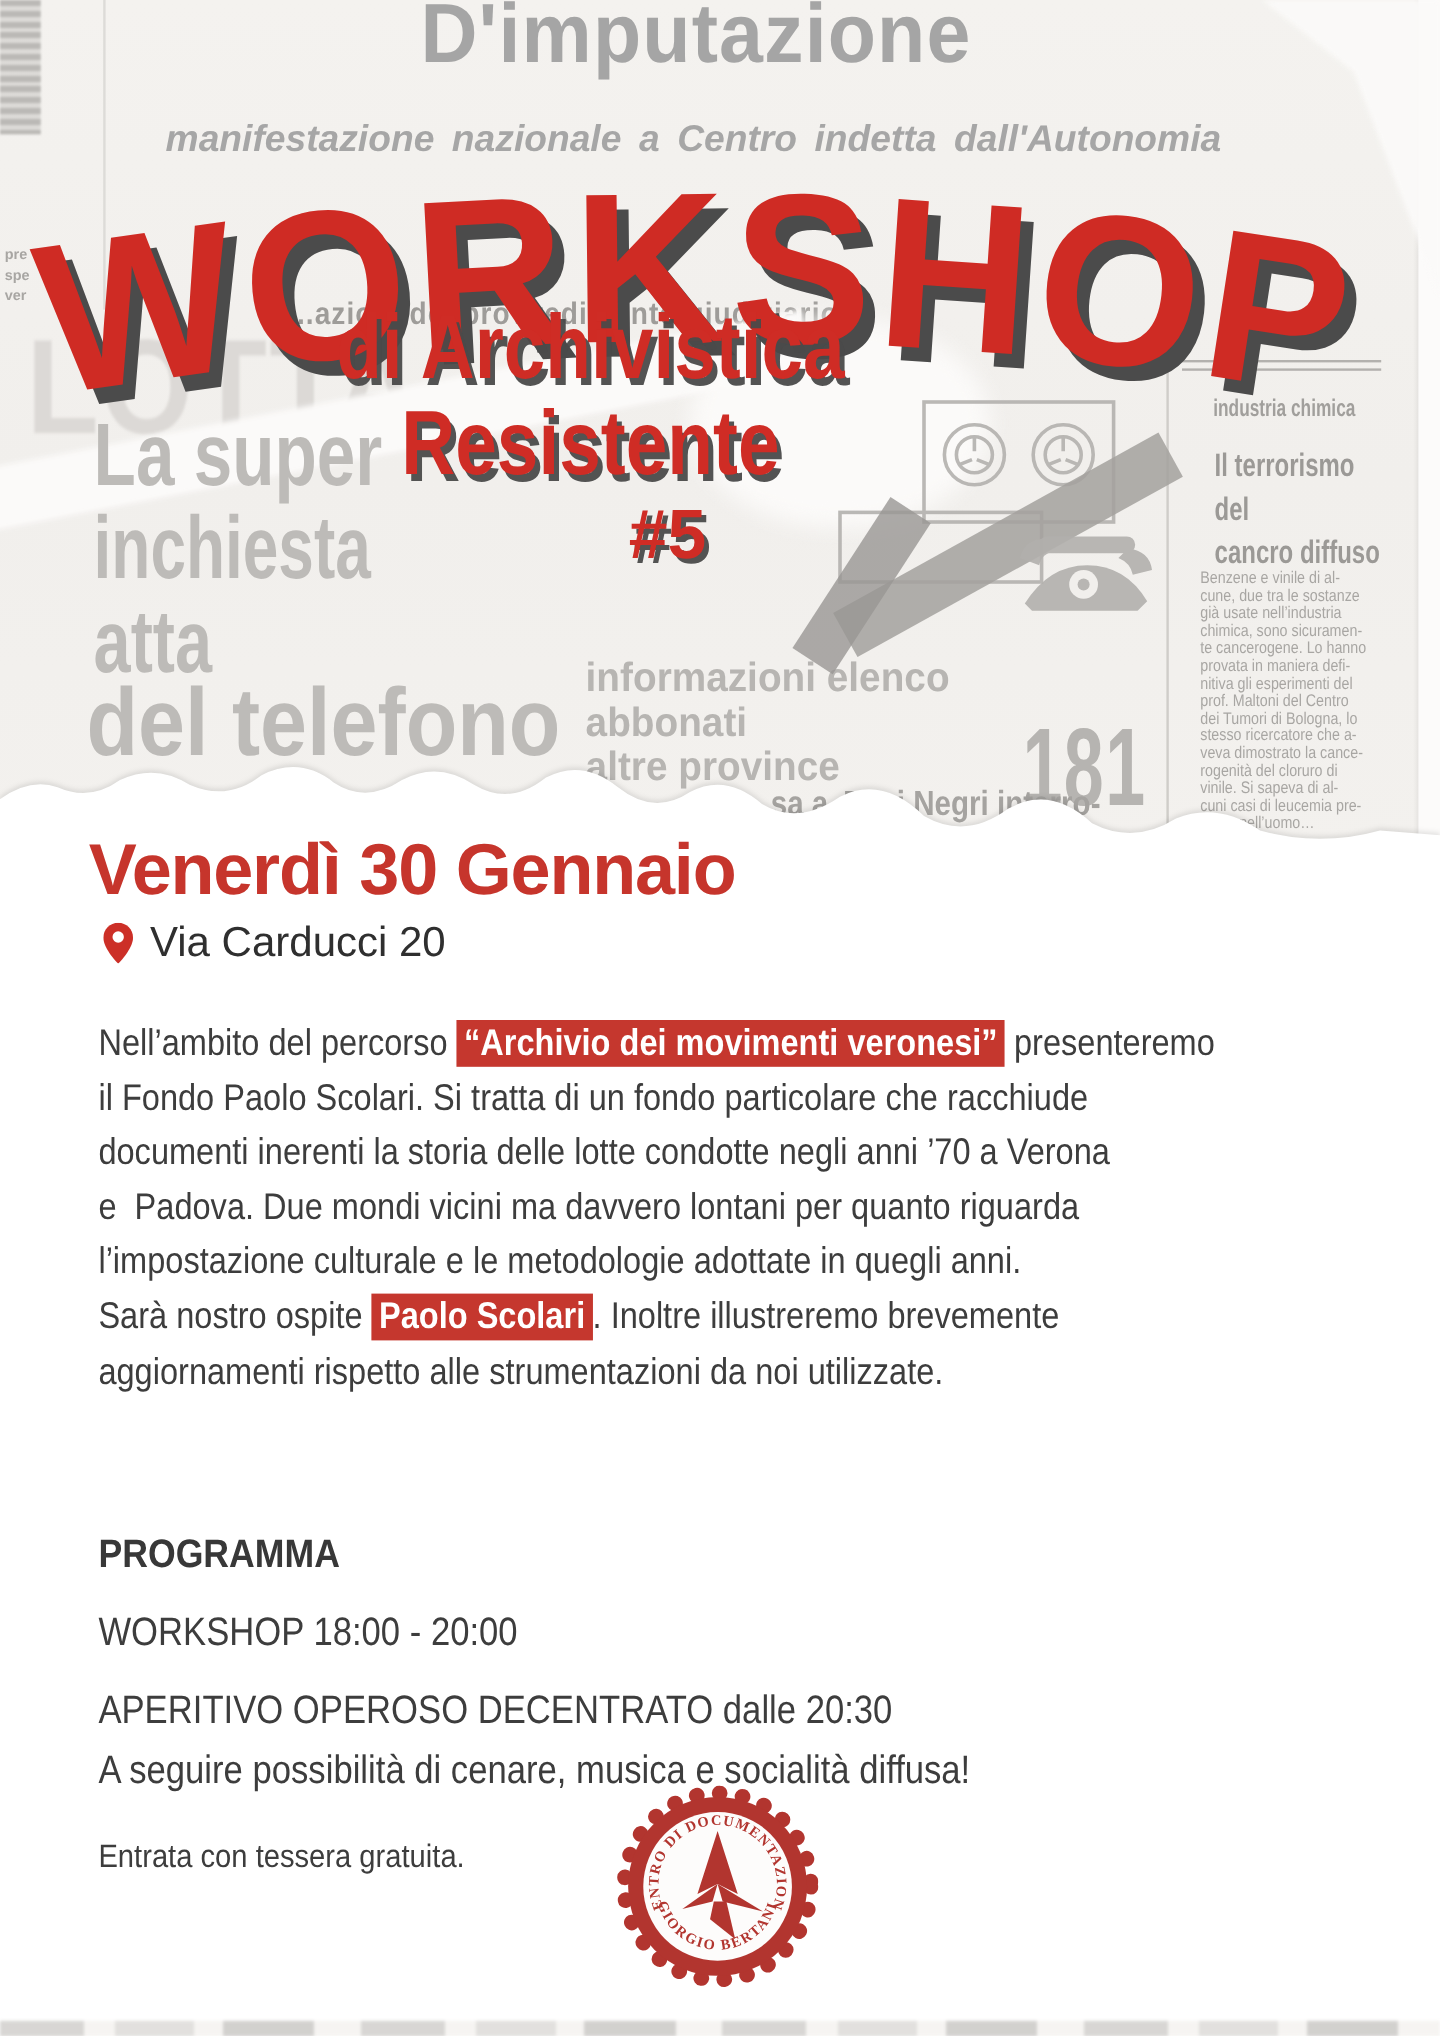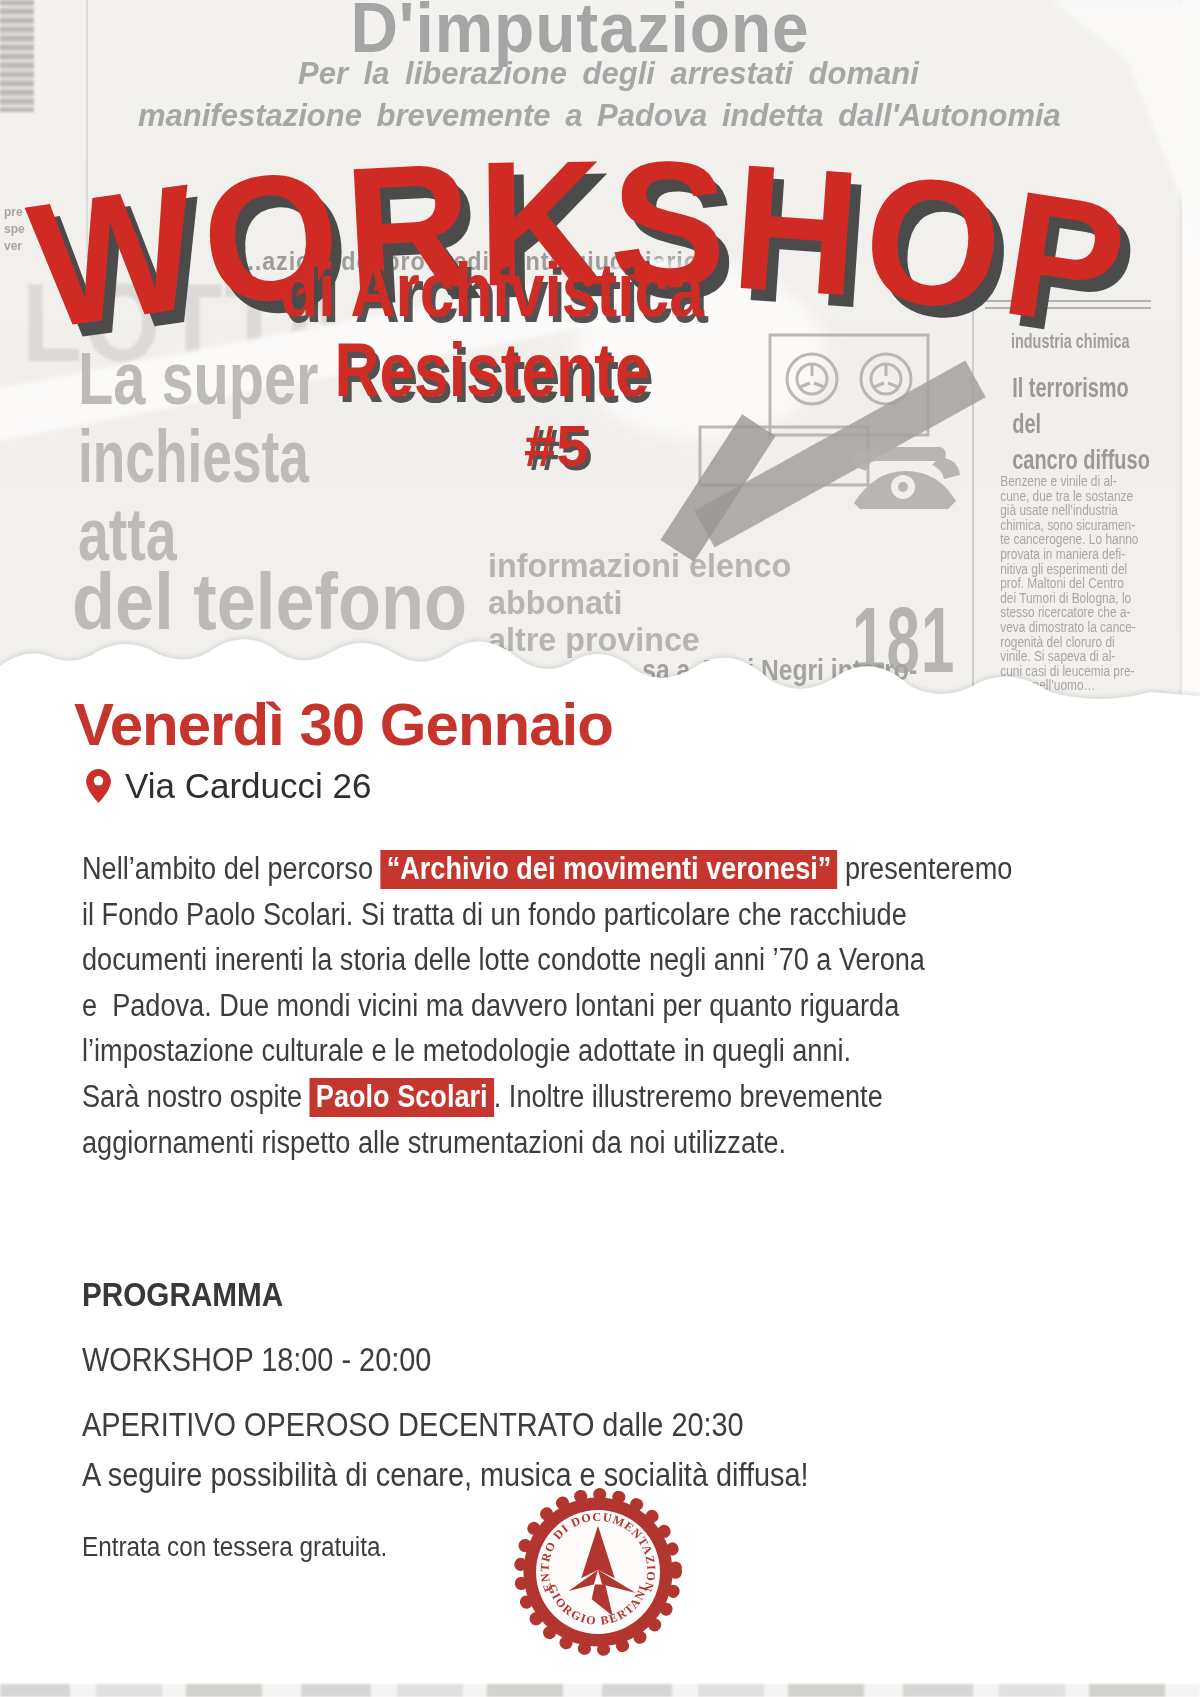--- a/index.html
+++ b/index.html
@@ -104,22 +104,21 @@
 
   <div id="collage">
 
     <div class="abs" id="topleft-block"></div>
     <div class="abs" id="fold-line"></div>
     <div class="abs" id="margin-fragment">pre
 spe
 ver</div>
 
     <div class="abs np blur1" id="np-headline">D'imputazione</div>
-    <div class="abs blur1" id="np-subhead1">Per la liberazione degli arrestati domani</div>
-    <div class="abs blur1" id="np-subhead2">manifestazione brevemente a Padova indetta dall'Autonomia</div>
+    <div class="abs blur1" id="np-subhead2">manifestazione nazionale a Centro indetta dall'Autonomia</div>
     <div class="abs np blur1" id="np-caption">...azioni del provvedimento giudiziario</div>
     <div class="abs np blur2" id="np-lotta">LOTTA</div>
 
     <div class="abs" id="tear-diagonal"></div>
     <div class="abs" id="tear-blob"></div>
 
     <div class="abs np np-left blur1" id="np-left-0">La super</div>
     <div class="abs np np-left blur1" id="np-left-1">inchiesta</div>
     <div class="abs np np-left blur1" id="np-left-2">atta</div>
     <div class="abs np np-left blur1" id="np-left-3">del telefono</div>
@@ -207,21 +206,21 @@
     </svg>
   </div>
 
   <div class="abs" id="date-heading">Venerdì 30 Gennaio</div>
 
   <div class="abs" id="location-row">
     <svg width="25" height="34" viewBox="0 0 24 33">
       <path d="M12 0 C5.4 0 0 5.4 0 12 c0 9 12 21 12 21 s12 -12 12 -21 C24 5.4 18.6 0 12 0 z" fill="#cc2f27"></path>
       <circle cx="12" cy="11.5" r="4.6" fill="#ffffff"></circle>
     </svg>
-    <span id="location-text">Via Carducci 26</span>
+    <span id="location-text">Via Carducci 20</span>
   </div>
 
   <div class="abs" id="body-paragraph"><span>Nell’ambito del percorso </span><span class="hl">“Archivio dei movimenti veronesi”</span><span> presenteremo
 il Fondo Paolo Scolari. Si tratta di un fondo particolare che racchiude
 documenti inerenti la storia delle lotte condotte negli anni ’70 a Verona
 e  Padova. Due mondi vicini ma davvero lontani per quanto riguarda
 l’impostazione culturale e le metodologie adottate in quegli anni.
 Sarà nostro ospite </span><span class="hl">Paolo Scolari</span><span>. Inoltre illustreremo brevemente
 aggiornamenti rispetto alle strumentazioni da noi utilizzate.</span></div>
 

